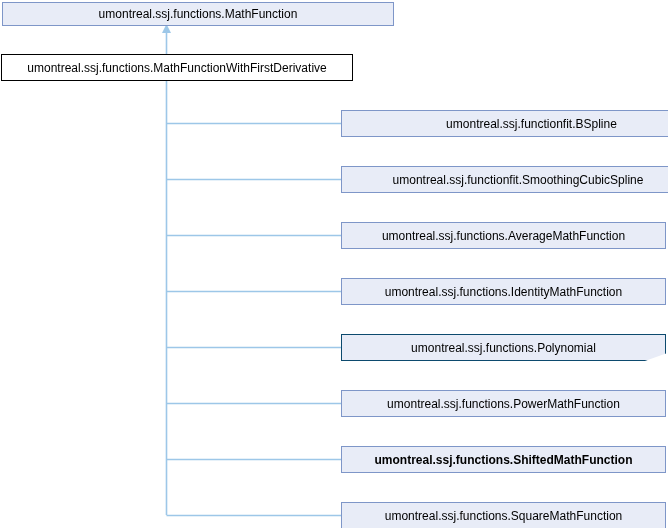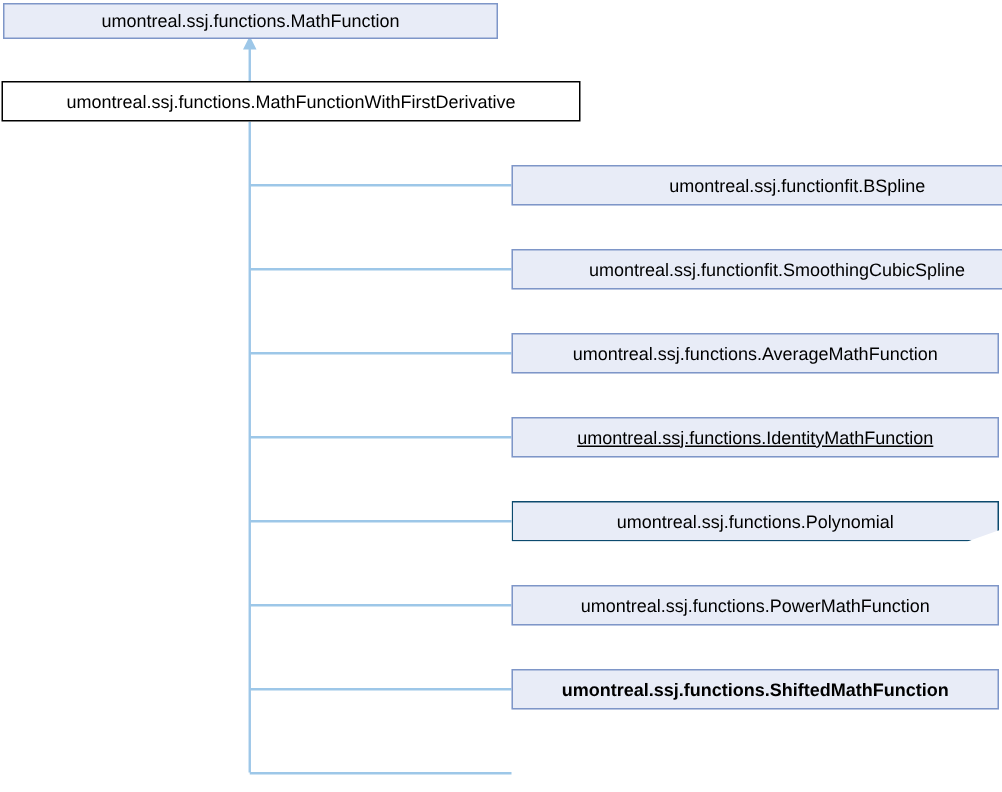--- a/index.html
+++ b/index.html
@@ -73,50 +73,53 @@
     <line x1="166.5" y1="291.5" x2="341" y2="291.5" stroke="#9dc7e8" stroke-width="1.6"></line>
     <line x1="166.5" y1="347.5" x2="341" y2="347.5" stroke="#9dc7e8" stroke-width="1.6"></line>
     <line x1="166.5" y1="403.5" x2="341" y2="403.5" stroke="#9dc7e8" stroke-width="1.6"></line>
     <line x1="166.5" y1="459.5" x2="341" y2="459.5" stroke="#9dc7e8" stroke-width="1.6"></line>
     <line x1="166.5" y1="515.5" x2="341" y2="515.5" stroke="#9dc7e8" stroke-width="1.6"></line>
 
     <line x1="166.5" y1="54" x2="166.5" y2="31" stroke="#9dc7e8" stroke-width="1.6"></line>
     <polygon points="166.5,24 162,33 171,33" fill="#9dc7e8"></polygon>
   </svg>
 
-  <div class="node node-root" style="left:2px; top:2px; width:330px; height:24px;">
+  <div class="node node-root" style="left:2px; top:2px; width:392px; height:24px;">
     <span class="node-label">umontreal.ssj.functions.MathFunction</span>
   </div>
 
-  <div class="node node-current" style="left:1px; top:54px; width:386px; height:27px;">
+  <div class="node node-current" style="left:1px; top:54px; width:352px; height:27px;">
     <span class="node-label">umontreal.ssj.functions.MathFunctionWithFirstDerivative</span>
   </div>
 
   <div class="node node-child" style="left:341px; top:110px; width:381px; height:27px;">
     <span class="node-label">umontreal.ssj.functionfit.BSpline</span>
   </div>
 
   <div class="node node-child" style="left:341px; top:166px; width:354px; height:27px;">
     <span class="node-label">umontreal.ssj.functionfit.SmoothingCubicSpline</span>
   </div>
 
   <div class="node node-child" style="left:341px; top:222px; width:325px; height:27px;">
     <span class="node-label">umontreal.ssj.functions.AverageMathFunction</span>
   </div>
 
-  <div class="node node-child" style="left:341px; top:278px; width:325px; height:27px;text-decoration:underline;">
+  <div class="node node-child" style="left:341px; top:278px; width:325px; height:27px;">
     <span class="node-label">umontreal.ssj.functions.IdentityMathFunction</span>
   </div>
 
   <div class="node node-folded" style="left:341px; top:334px; width:325px; height:27px;">
     <span class="node-label">umontreal.ssj.functions.Polynomial</span>
   </div>
 
   <div class="node node-child" style="left:341px; top:390px; width:325px; height:27px;">
     <span class="node-label">umontreal.ssj.functions.PowerMathFunction</span>
   </div>
 
   <div class="node node-child" style="left:341px; top:446px; width:325px; height:27px;font-weight:bold;">
     <span class="node-label">umontreal.ssj.functions.ShiftedMathFunction</span>
   </div>
 
+  <div class="node node-child" style="left:341px; top:502px; width:325px; height:27px;">
+    <span class="node-label">umontreal.ssj.functions.SquareMathFunction</span>
+  </div>
 
 </div>
 
 </body></html>

